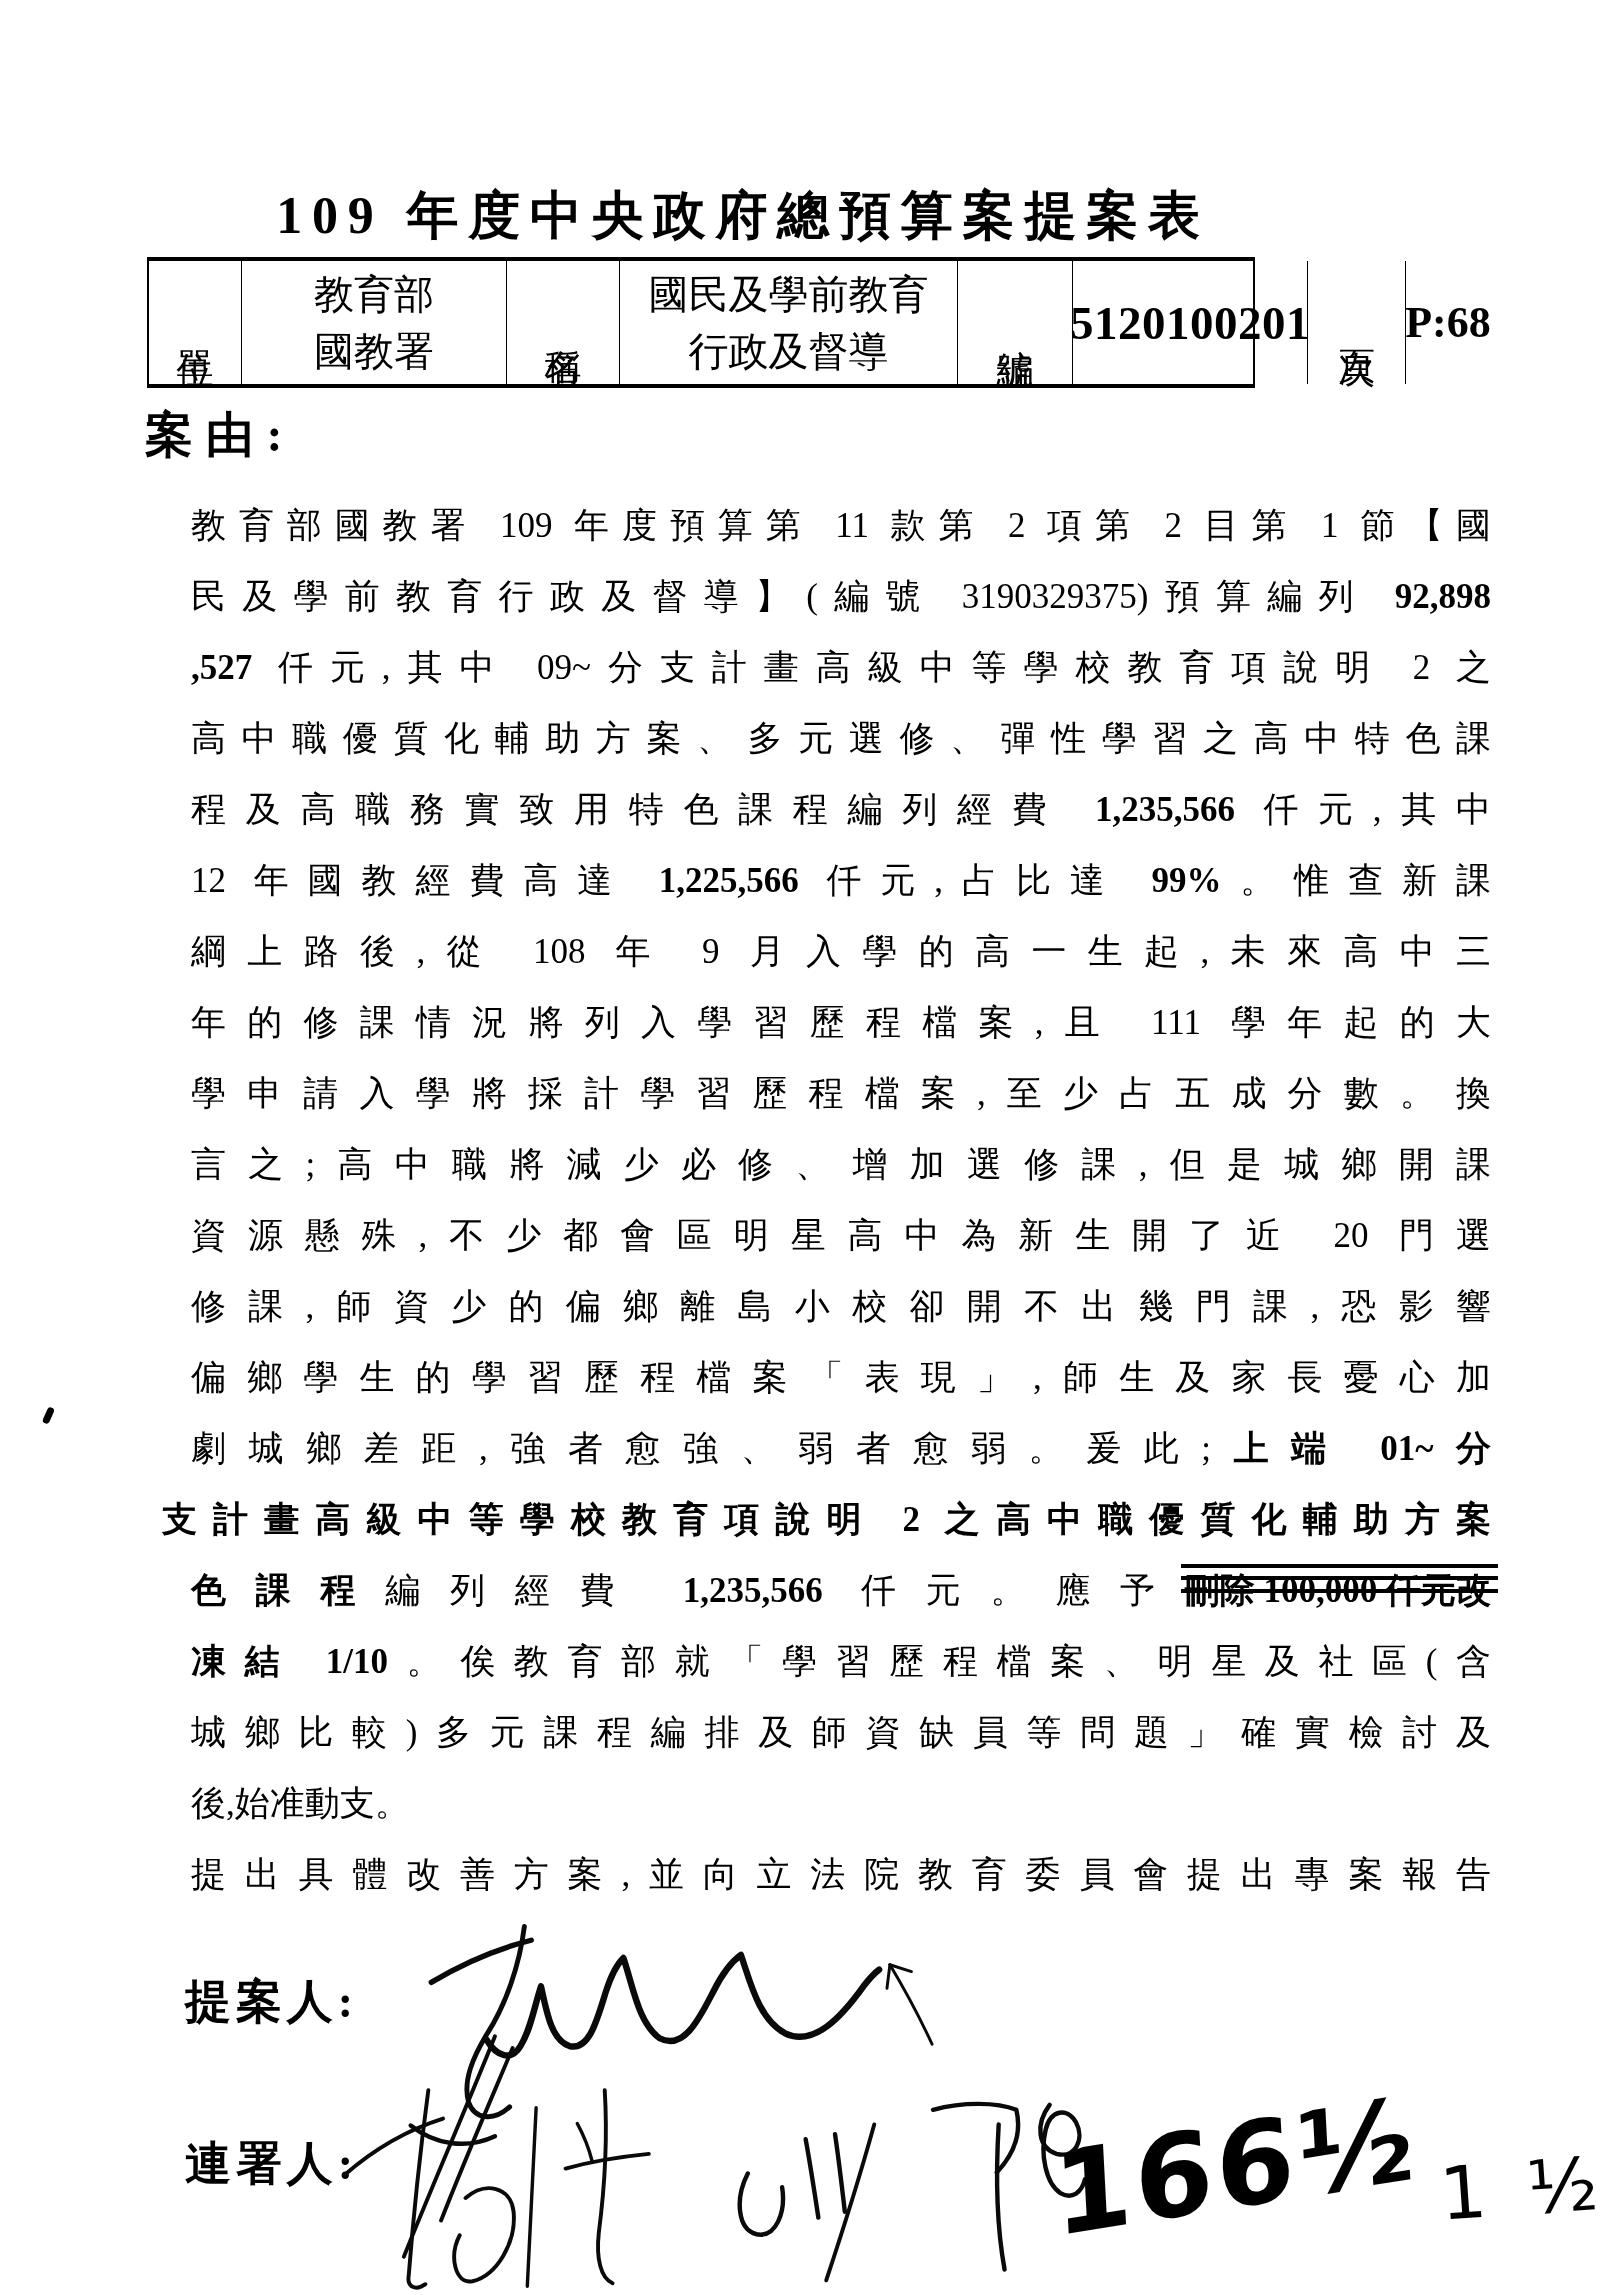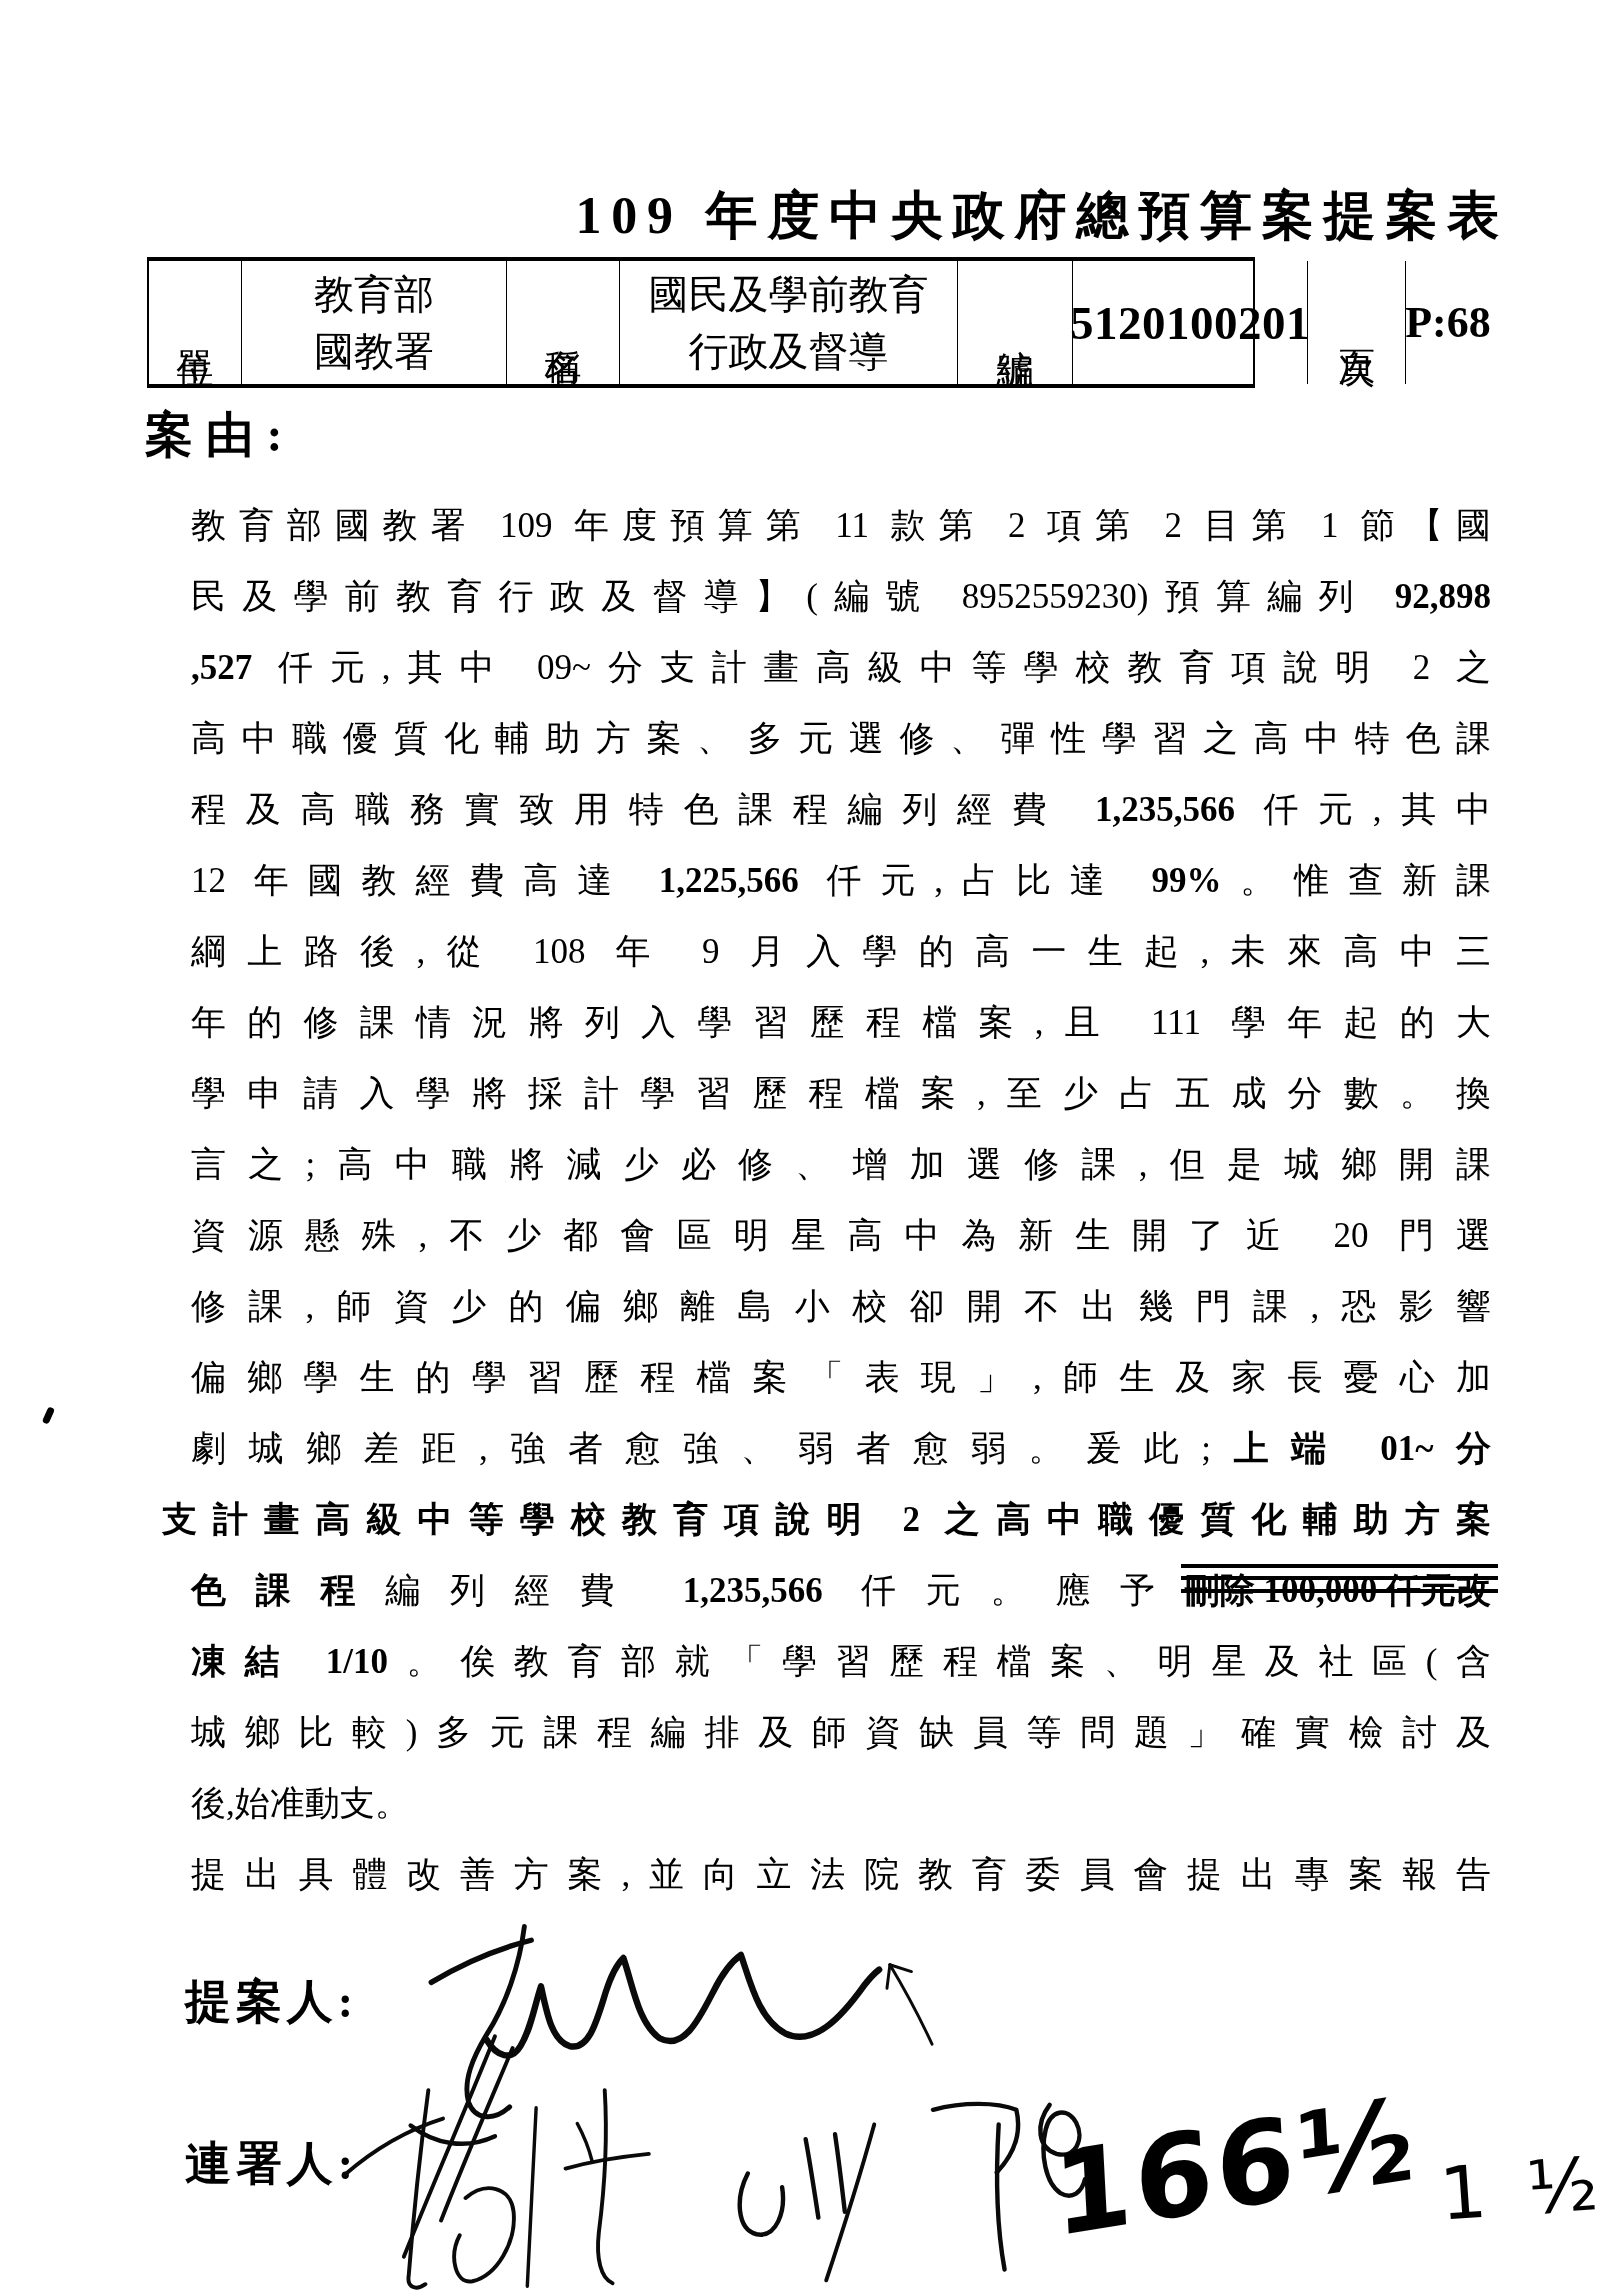--- a/index.html
+++ b/index.html
@@ -6,24 +6,23 @@
   .page{
     position:relative;
     width:1624px;height:2295px;
     background:#ffffff;
     font-family:"Liberation Serif","DejaVu Serif",serif;
     color:#000;
     overflow:hidden;
   }
   .title{
     position:absolute;left:0;top:181px;width:1486px;
-    margin:0;text-align:right;
+    margin:0;text-align:center;
     font-size:52px;font-weight:700;letter-spacing:9.8px;
     white-space:nowrap;
-    padding-left:23px;
   }
   
   .htable{
     position:absolute;left:147px;top:257px;width:1108px;height:131px;
     border-top:4.9px solid #000;border-bottom:4.9px solid #000;
     border-left:2.5px solid #000;border-right:2.5px solid #000;
     display:flex;box-sizing:border-box;
   }
   .hcell{
     border-right:1.5px solid #000;
@@ -122,21 +121,21 @@
     </div>
     <div class="hcell" style="width:84px">
       <span class="pageval">P:68</span>
     </div>
   </div>
 
   <div class="case-label">案由:</div>
 
   <div class="body" id="body-lines">
       <div class="body-line"><span>教育部國教署 109 年度預算第 11 款第 2 項第 2 目第 1 節【國</span></div>
-      <div class="body-line"><span>民及學前教育行政及督導】(編號 8952559230)預算編列 </span><span class="b">92,898</span></div>
+      <div class="body-line"><span>民及學前教育行政及督導】(編號 3190329375)預算編列 </span><span class="b">92,898</span></div>
       <div class="body-line"><span class="b">,527</span><span> 仟元,其中 09~分支計畫高級中等學校教育項說明 2 之</span></div>
       <div class="body-line"><span>高中職優質化輔助方案、多元選修、彈性學習之高中特色課</span></div>
       <div class="body-line"><span>程及高職務實致用特色課程編列經費 </span><span class="b">1,235,566</span><span> 仟元,其中</span></div>
       <div class="body-line"><span>12 年國教經費高達 </span><span class="b">1,225,566</span><span> 仟元,占比達 </span><span class="b">99%</span><span>。惟查新課</span></div>
       <div class="body-line"><span>綱上路後,從 108 年 9 月入學的高一生起,未來高中三</span></div>
       <div class="body-line"><span>年的修課情況將列入學習歷程檔案,且 111 學年起的大</span></div>
       <div class="body-line"><span>學申請入學將採計學習歷程檔案,至少占五成分數。換</span></div>
       <div class="body-line"><span>言之;高中職將減少必修、增加選修課,但是城鄉開課</span></div>
       <div class="body-line"><span>資源懸殊,不少都會區明星高中為新生開了近 20 門選</span></div>
       <div class="body-line"><span>修課,師資少的偏鄉離島小校卻開不出幾門課,恐影響</span></div>

